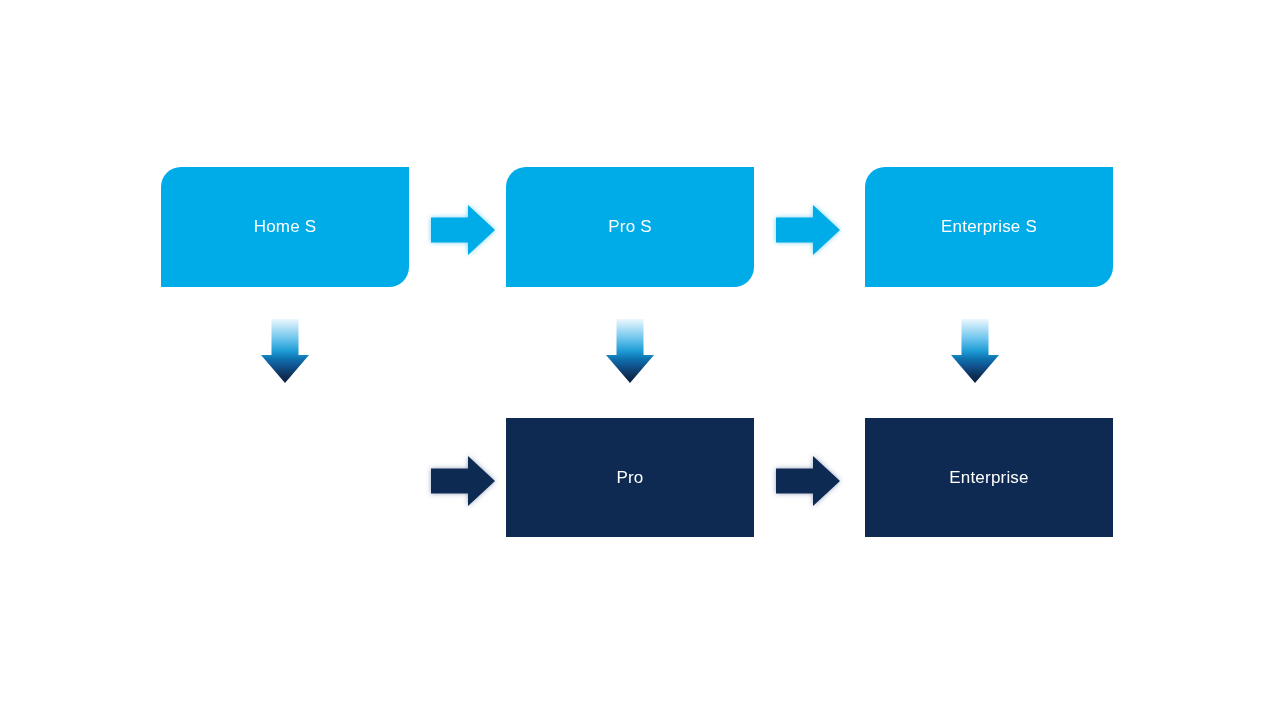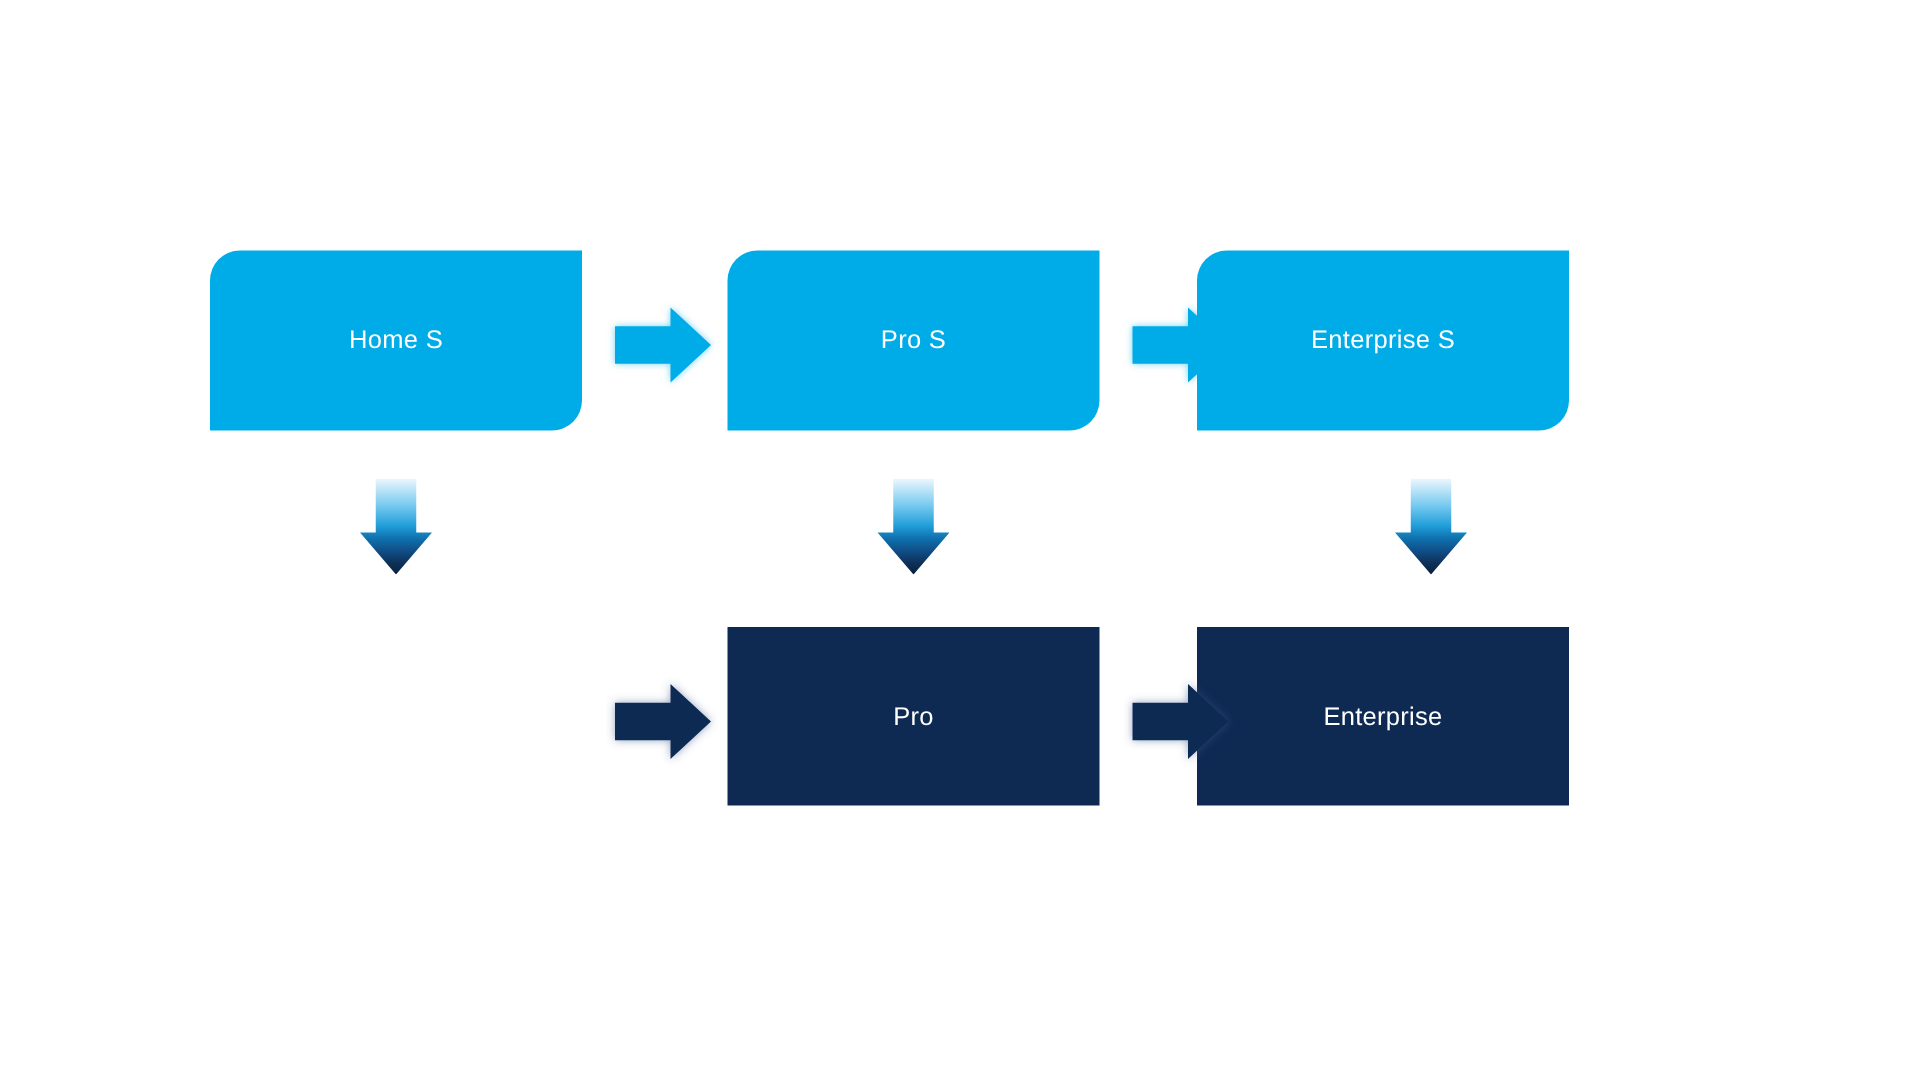--- a/index.html
+++ b/index.html
@@ -12,20 +12,21 @@
   body{
     font-family:"Liberation Sans", sans-serif;
     background:#fff;
   }
   .slide{
     position:relative;
     width:1116px;
     height:720px;
     background:var(--background);
     overflow:hidden;
+    margin-left:21px;
   }
   .box{
     position:absolute;
     width:248px;
     display:flex;
     align-items:center;
     justify-content:center;
     color:var(--box-text);
     font-size:17px;
     letter-spacing:.2px;
@@ -38,21 +39,21 @@
     border-radius:20px 0 20px 0;
   }
   .box.bottom{
     top:418px;
     height:119px;
     background:var(--bottom-box-fill);
     border-radius:0;
   }
   .pos-c1{left:140px;}
   .pos-c2{left:485px;align-items:center;}
-  .pos-c3{left:798px;}
+  .pos-c3{left:844px;}
   .arrow-right{
     position:absolute;
     width:76px;
     height:62px;
   }
   .arrow-right.row-top{top:199px;}
   .arrow-right.row-bottom{top:450px;}
   .arrow-right.gap1{left:404px;}
   .arrow-right.gap2{left:749px;}
   .arrow-cyan polygon{fill:var(--top-box-fill);}

